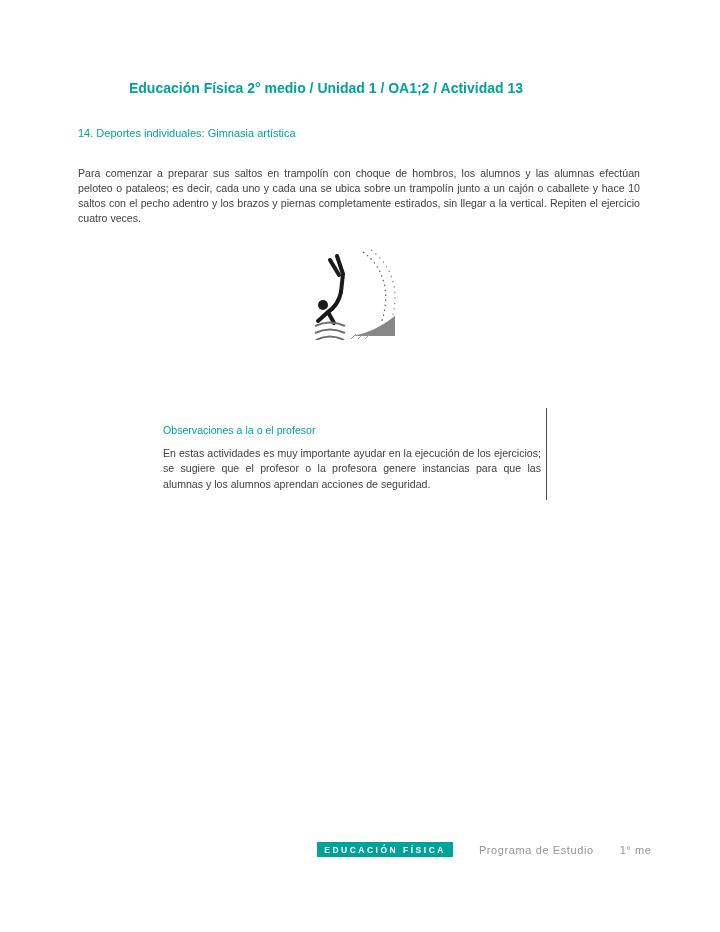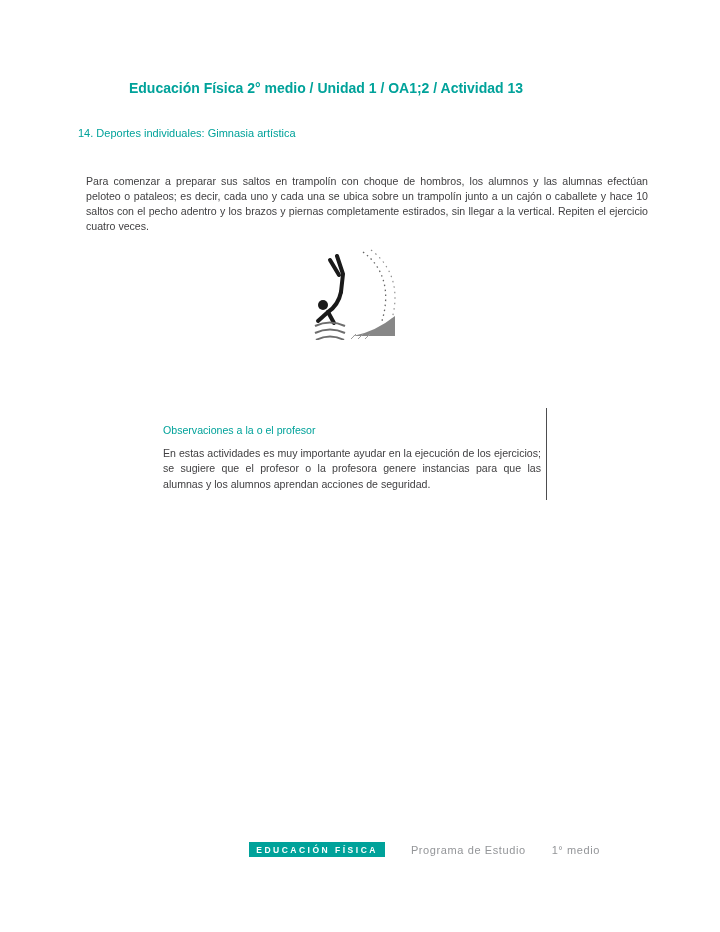--- a/index.html
+++ b/index.html
@@ -34,21 +34,21 @@
   }
   .intro {
     position: absolute;
     top: 166px;
     left: 78px;
     width: 562px;
     font-size: 10.6px;
     line-height: 1.42;
     text-align: justify;
     color: #414042;
-    margin: 8px;
+    margin: 0;
   }
   .figure {
     position: absolute;
     top: 248px;
     left: 303px;
     width: 110px;
     height: 92px;
   }
   .observations {
     position: absolute;
@@ -79,21 +79,21 @@
   }
   .footer {
     position: absolute;
     top: 842px;
     left: 0;
     width: 720px;
     display: flex;
     justify-content: flex-end;
     align-items: center;
     gap: 26px;
-    padding-right: 120px;
+    padding-right: 52px;
     box-sizing: border-box;
   }
   .footer .brand {
     background: #00a29a;
     color: #ffffff;
     font-size: 8.5px;
     font-weight: bold;
     letter-spacing: 2.5px;
     padding: 3px 7px 2px 7px;
   }

